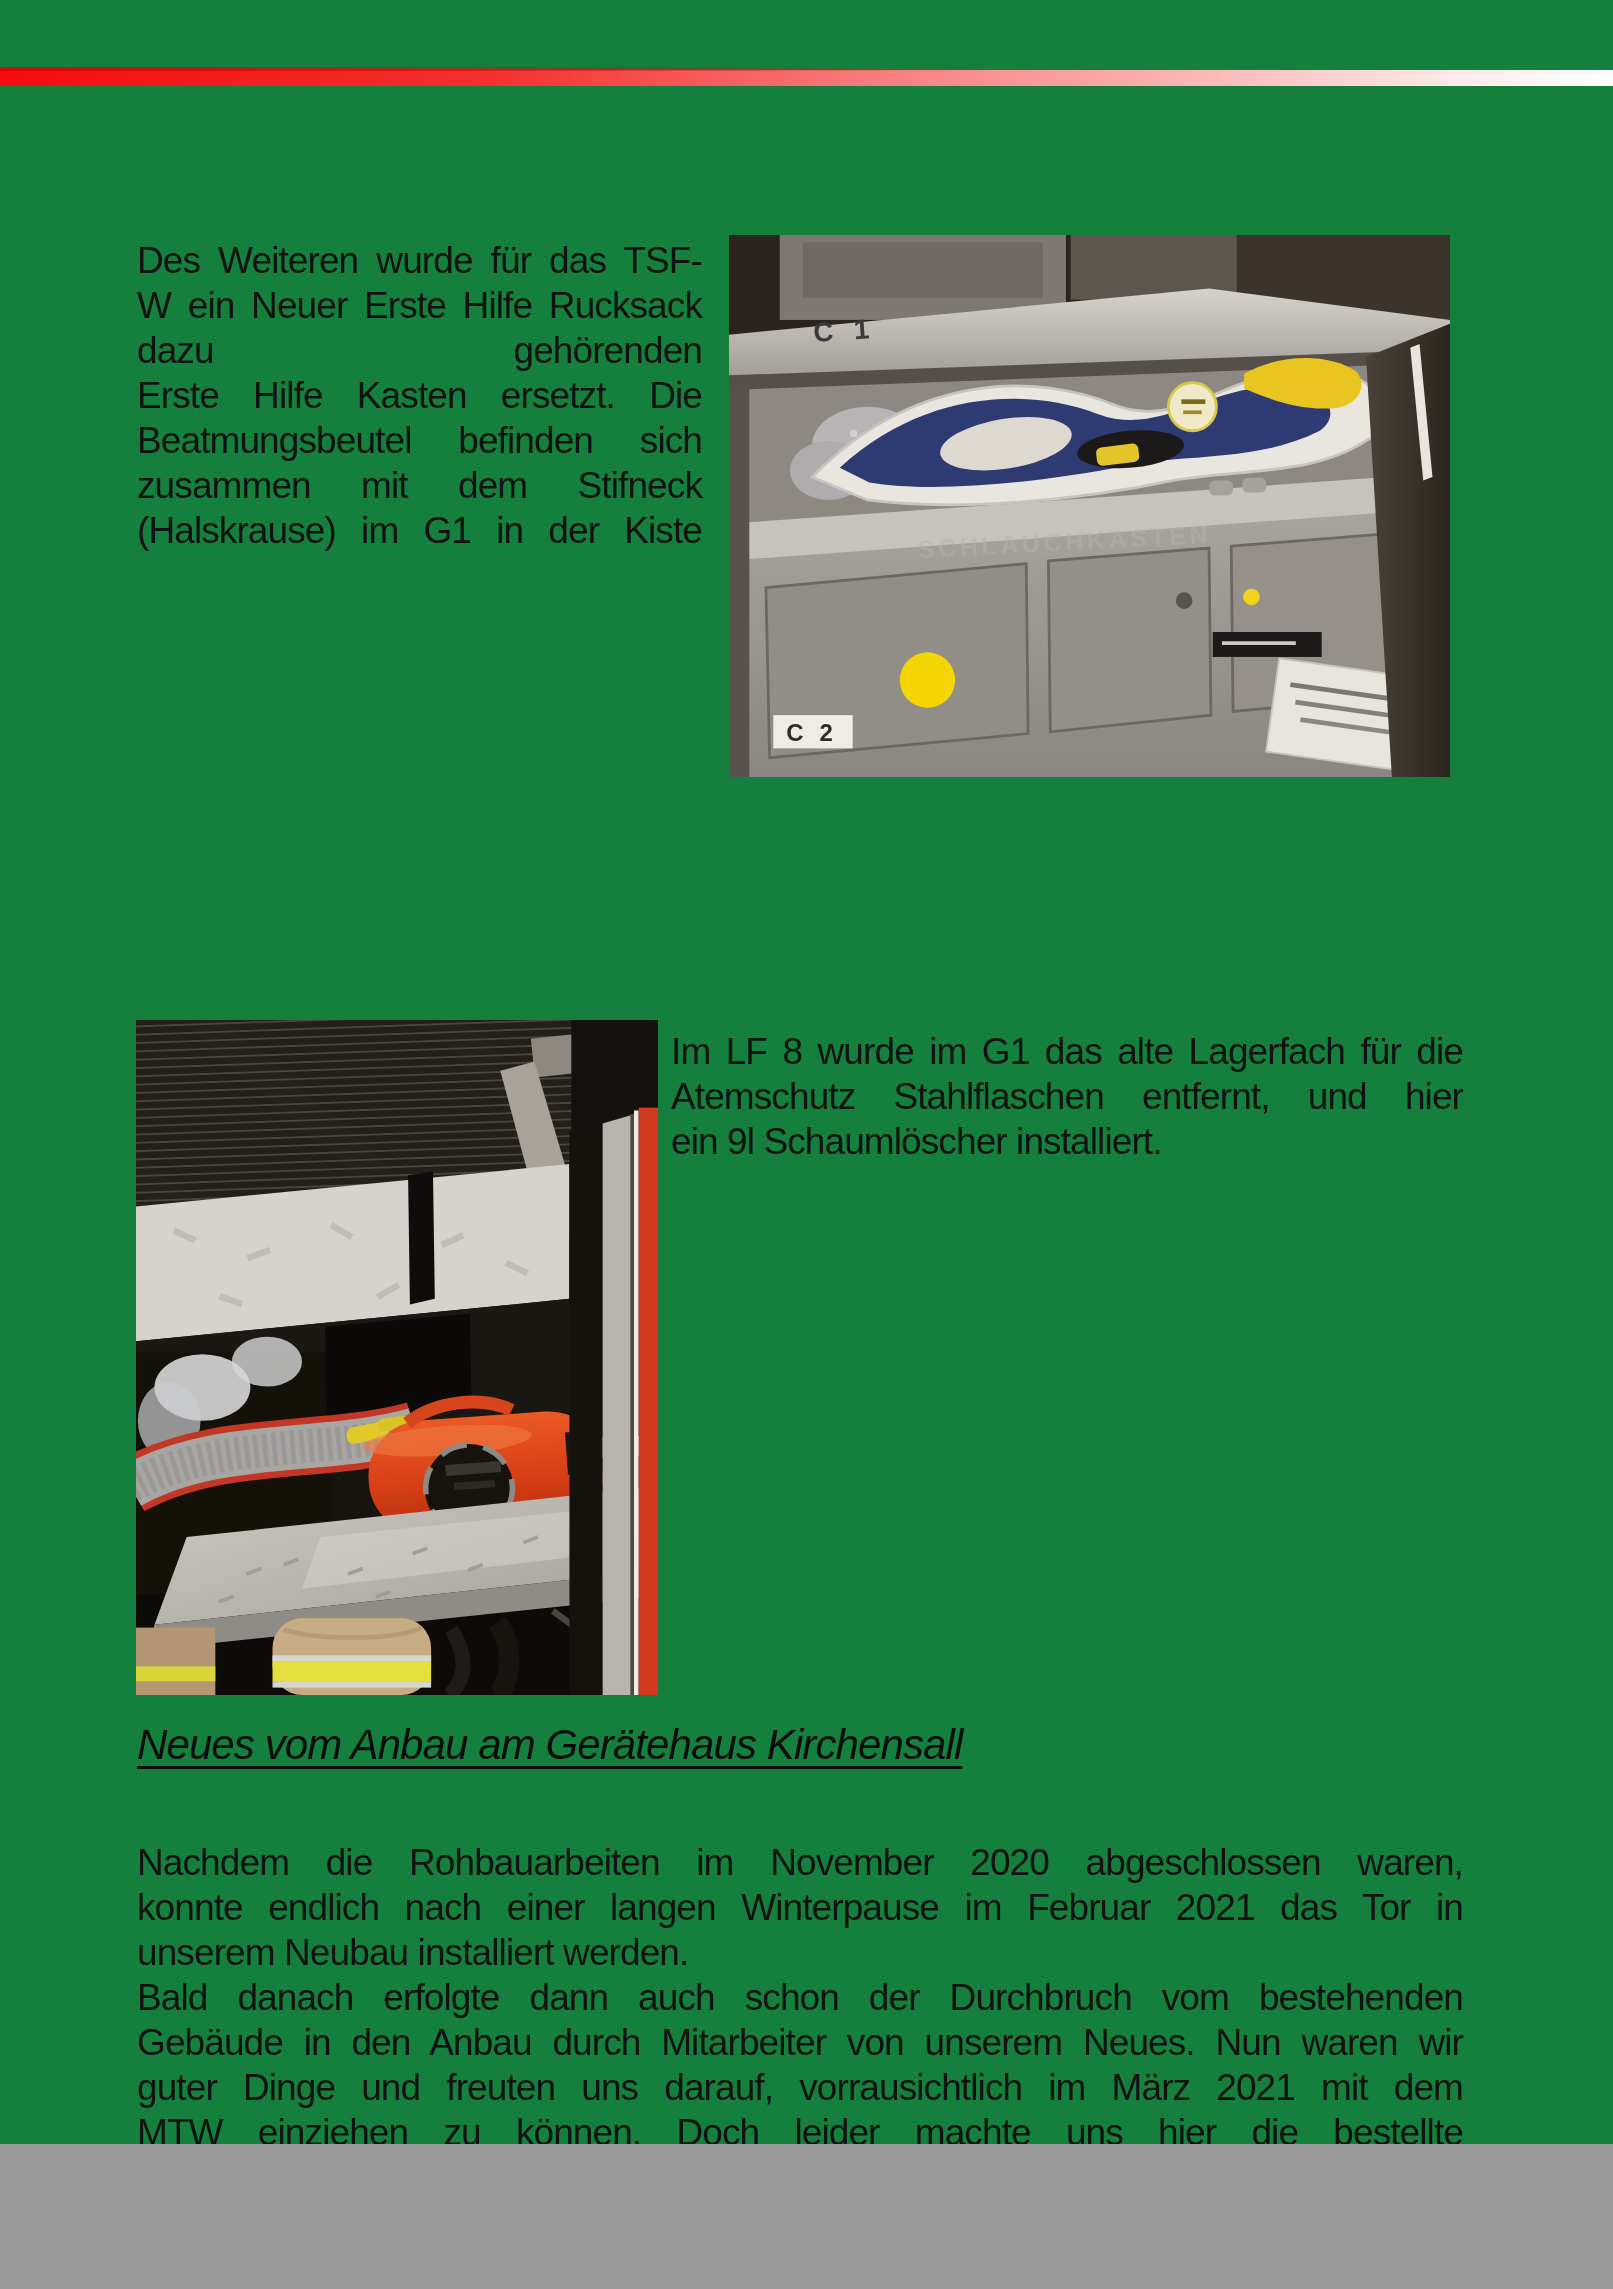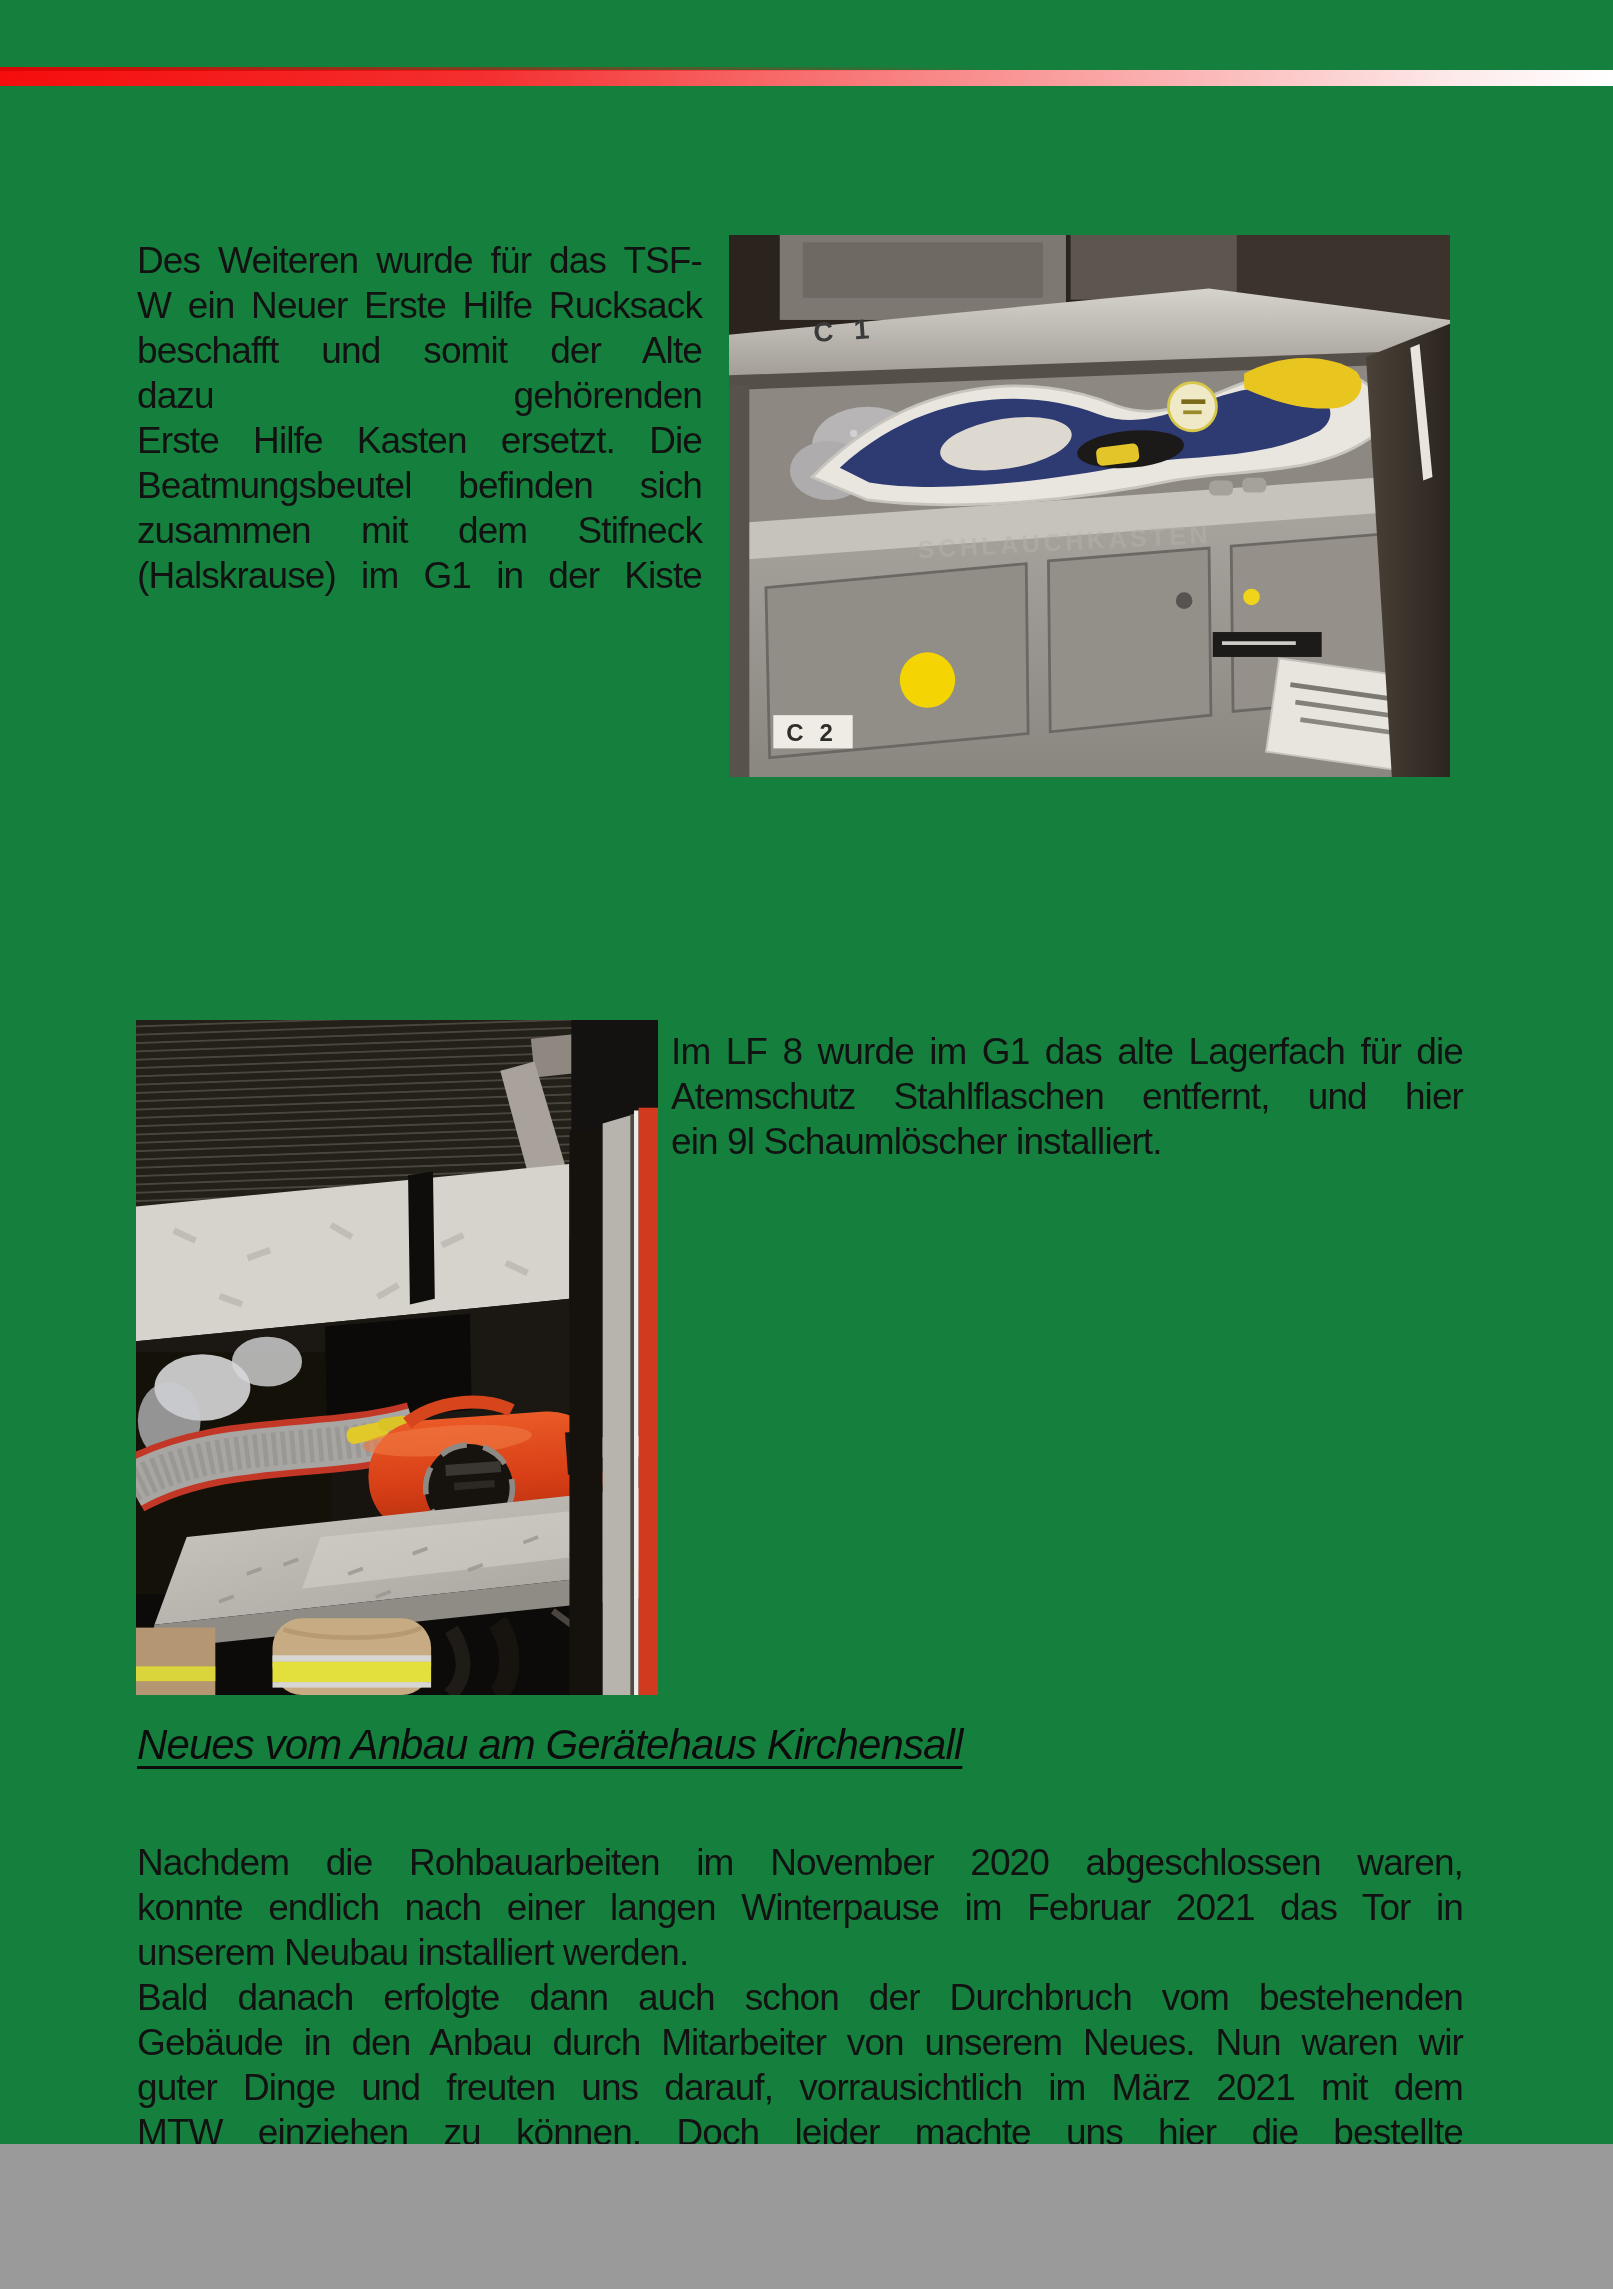--- a/index.html
+++ b/index.html
@@ -53,21 +53,20 @@
 </head>
 <body>
 
 <div class="page">
 
   <div class="top-rule"></div>
 
   <div class="para p1">
       <div class="jl just">Des Weiteren wurde für das TSF-</div>
       <div class="jl just">W ein Neuer Erste Hilfe Rucksack</div>
-      <div class="jl just">beschafft und somit der Alte</div>
       <div class="jl just">dazu gehörenden</div>
       <div class="jl just">Erste Hilfe Kasten ersetzt. Die</div>
       <div class="jl just">Beatmungsbeutel befinden sich</div>
       <div class="jl just">zusammen mit dem Stifneck</div>
       <div class="jl just">(Halskrause) im G1 in der Kiste</div>
     </div>
 
   <div class="photo photo1">
     <svg viewBox="0 0 781 587" preserveAspectRatio="none">
       <defs>

